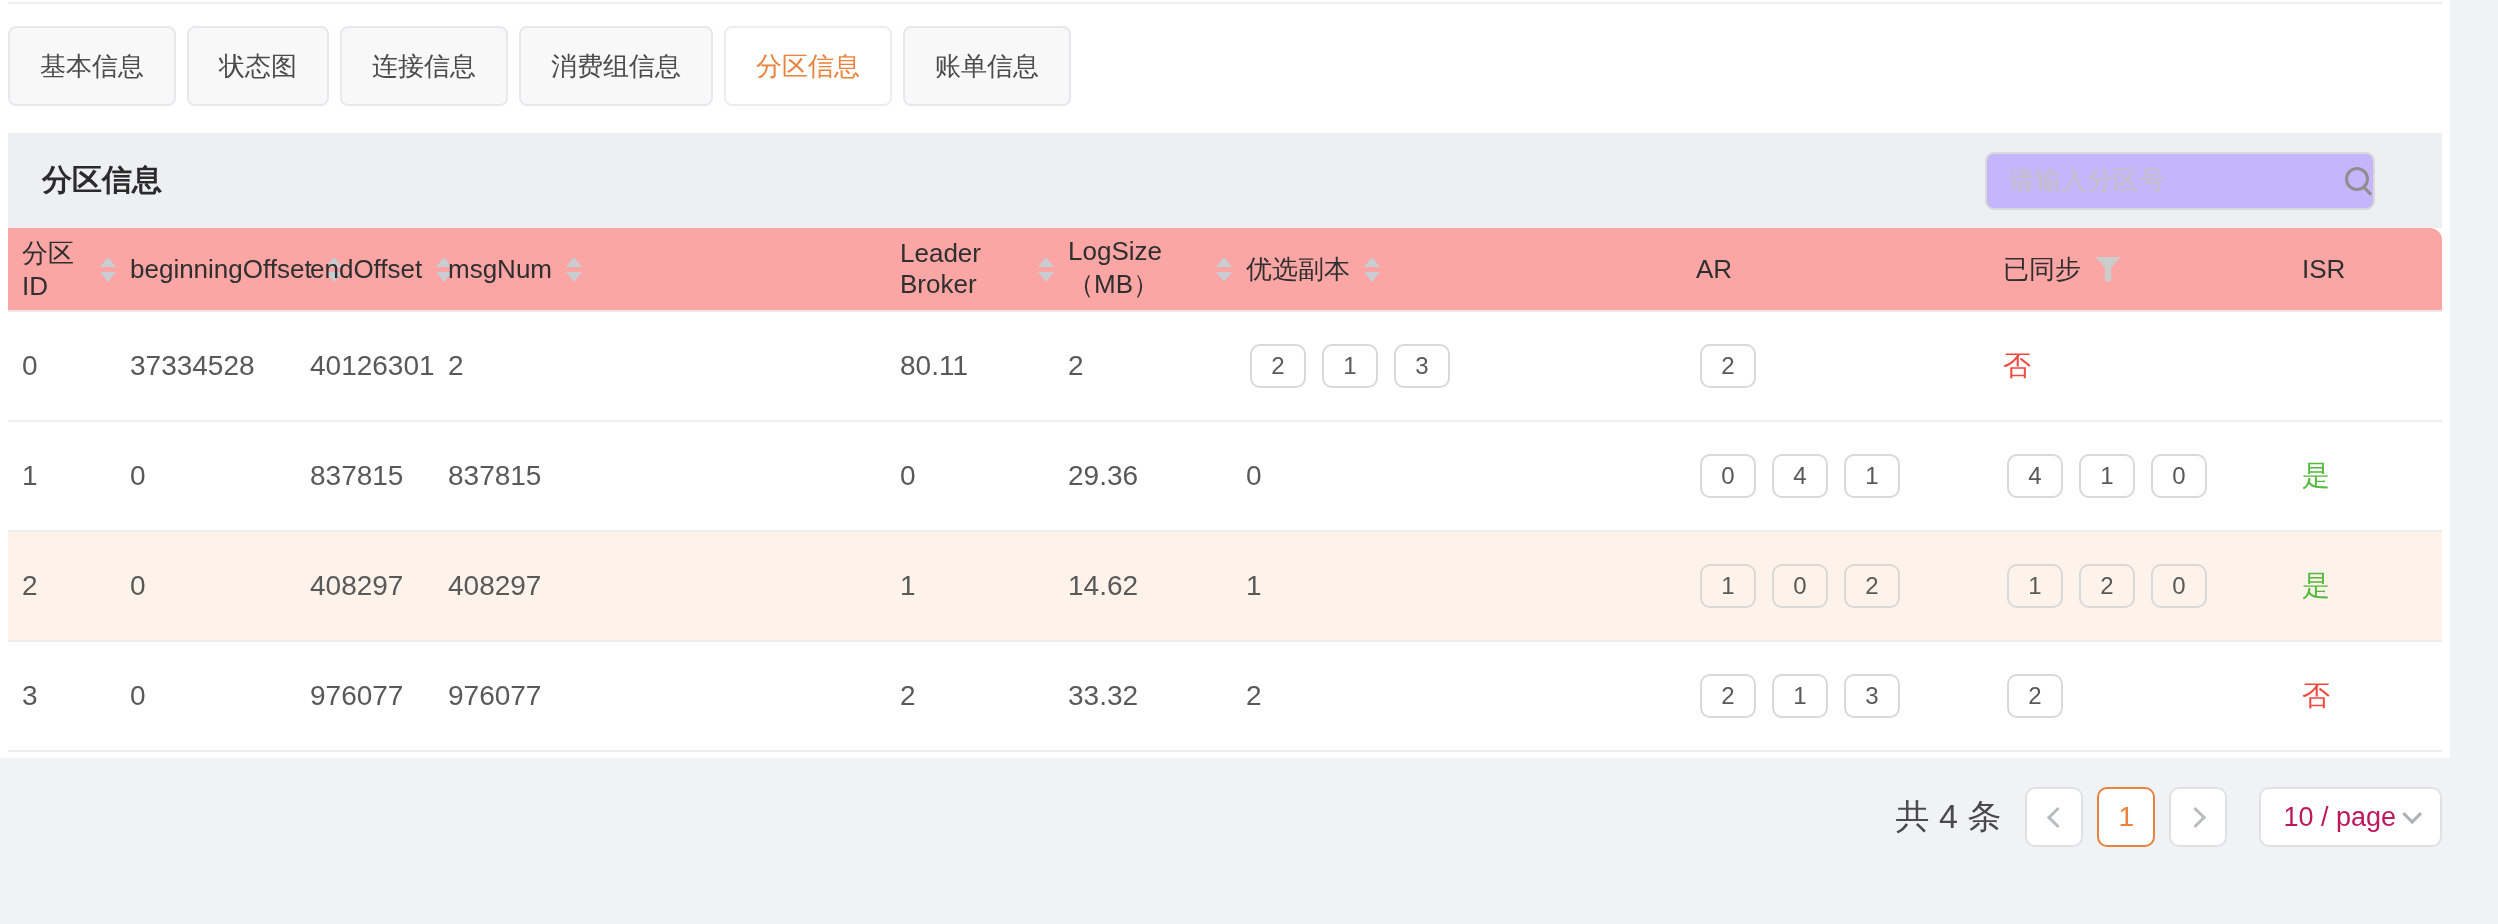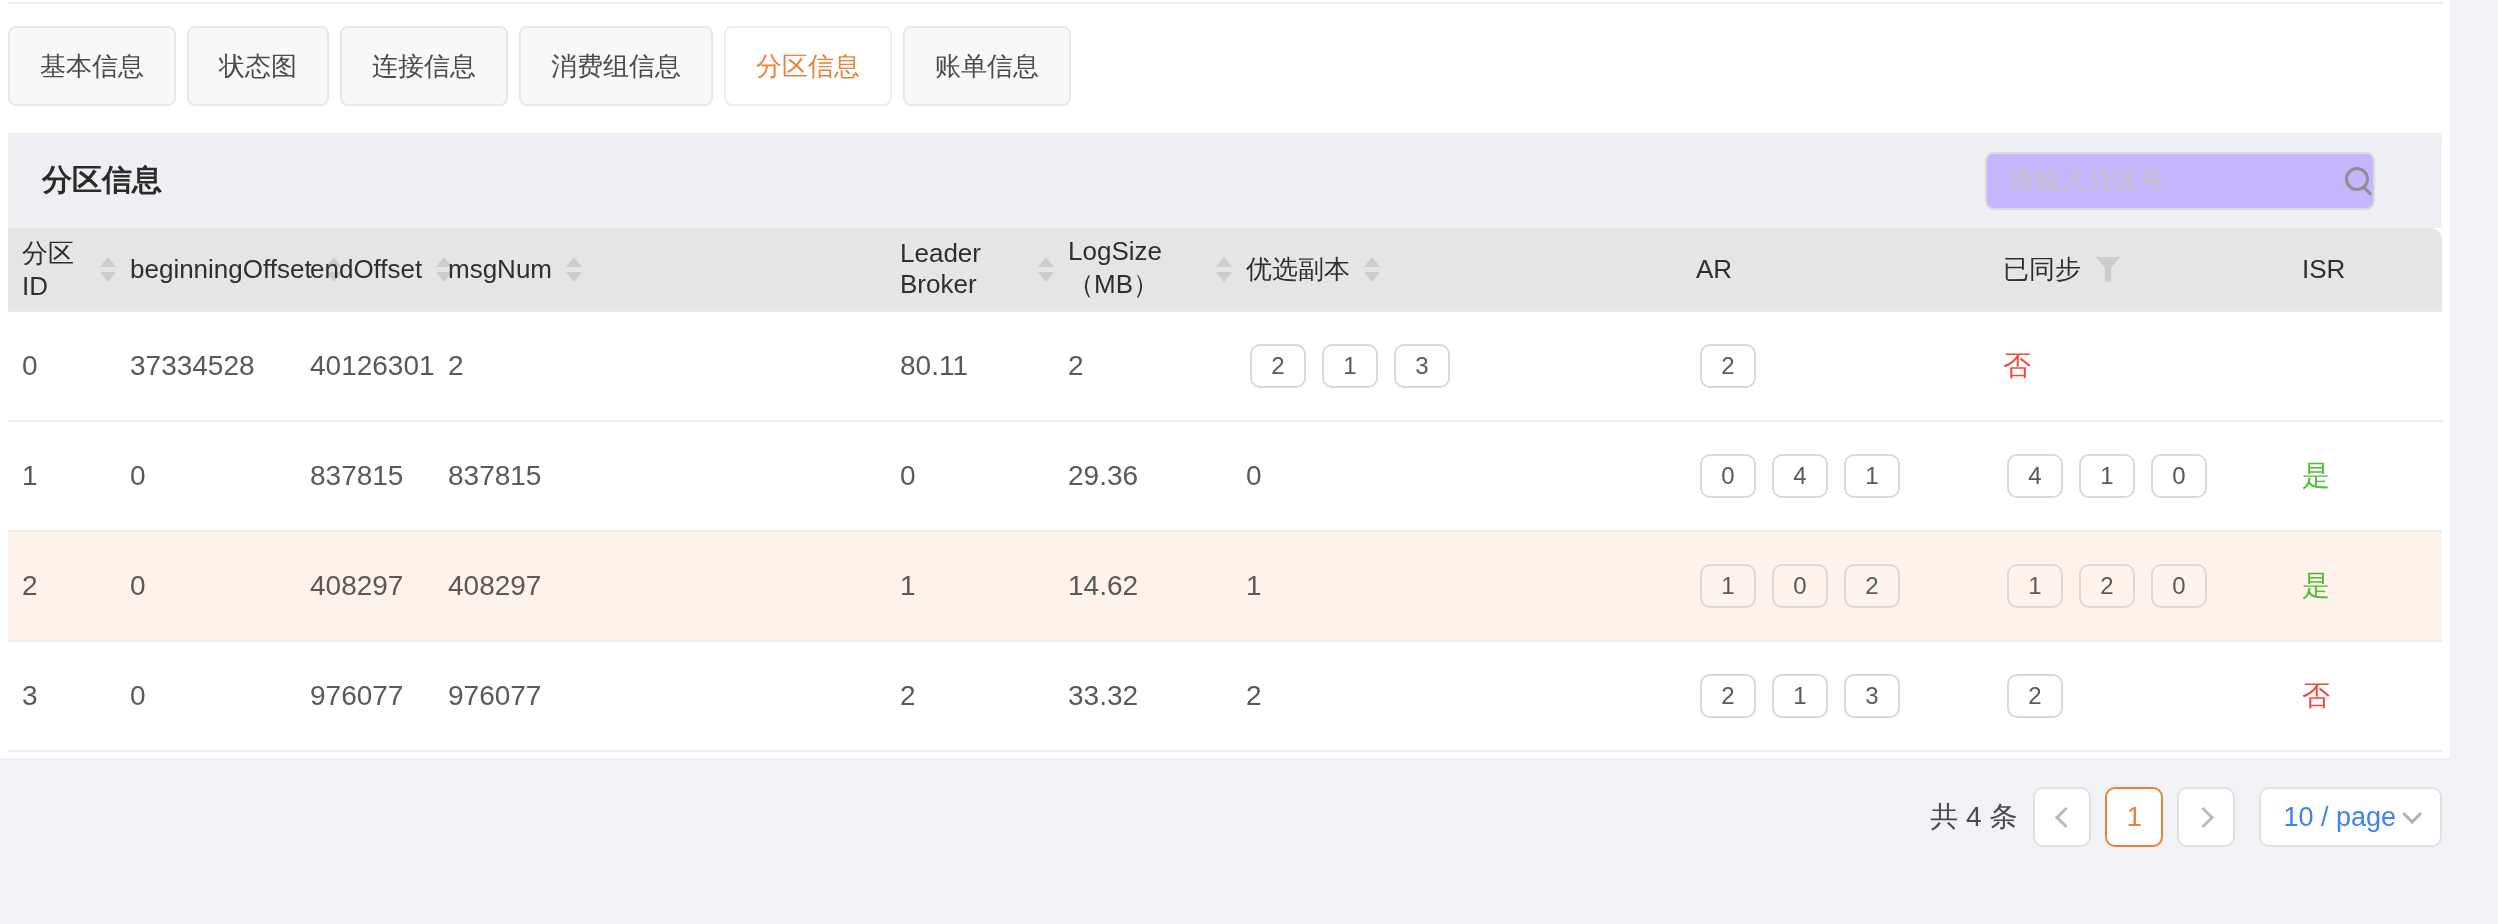--- a/index.html
+++ b/index.html
@@ -68,21 +68,21 @@
     transform:rotate(45deg); transform-origin:left center;
   }
 
   
   .grid-row {
     display:grid;
     grid-template-columns:108px 180px 138px 452px 168px 178px 450px 307px 299px 154px;
     align-items:center;
   }
   .thead {
-    height:84px; background:#e5e5e5;
+    height:84px; background:#fca5a5;
     border-bottom:2px solid #e9e9e9;
     border-radius:0 12px 0 0;
   }
   .th {
     display:flex; align-items:center; gap:14px;
     padding-left:14px; font-size:26px; color:#2f2f2f;
     height:100%;
   }
   .sorter { display:flex; flex-direction:column; gap:5px; cursor:pointer; }
   .tri-up { width:0; height:0; border-left:8px solid transparent; border-right:8px solid transparent; border-bottom:10px solid #c9ccd0; }
@@ -108,37 +108,37 @@
     padding:0 12px; background:transparent;
   }
   .synced-no  { color:#f0483f; }
   .synced-yes { color:#55b83e; }
 
   
   .pagination {
     position:absolute; top:787px; right:56px;
     display:flex; align-items:center; gap:14px;
   }
-  .page-total { font-size:28px; color:#4a4a4a; margin-right:2px; }
+  .page-total { font-size:34px; color:#4a4a4a; margin-right:10px; }
   .page-btn {
     width:58px; height:60px;
     border:2px solid #dfe1e3; border-radius:10px; background:#ffffff;
     display:flex; align-items:center; justify-content:center;
     cursor:pointer; font-size:28px; color:#4a4a4a;
   }
   .page-btn.current { border-color:#e8823c; color:#e8823c; }
   .chev { width:15px; height:15px; border-left:3px solid #b9bcbf; border-bottom:3px solid #b9bcbf; }
   .chev-left  { transform:rotate(45deg); margin-left:6px; }
   .chev-right { transform:rotate(225deg); margin-right:6px; }
   .page-size {
-    height:60px; margin-left:10px;
+    height:60px; margin-left:18px;
     border:2px solid #dfe1e3; border-radius:10px; background:#ffffff;
     display:flex; align-items:center; gap:12px;
     padding:0 18px 0 22px;
-    font-size:27px; color:#3b82f6; cursor:pointer;
+    font-size:27px; color:#be185d; cursor:pointer;
   }
   .chev-down { width:14px; height:14px; border-left:3px solid #aeb1b4; border-bottom:3px solid #aeb1b4; transform:rotate(-45deg) translateY(-4px); }
 </style>
 </head>
 <body>
 
 <div class="content">
   <div class="top-line"></div>
 
   <div class="tabbar">

